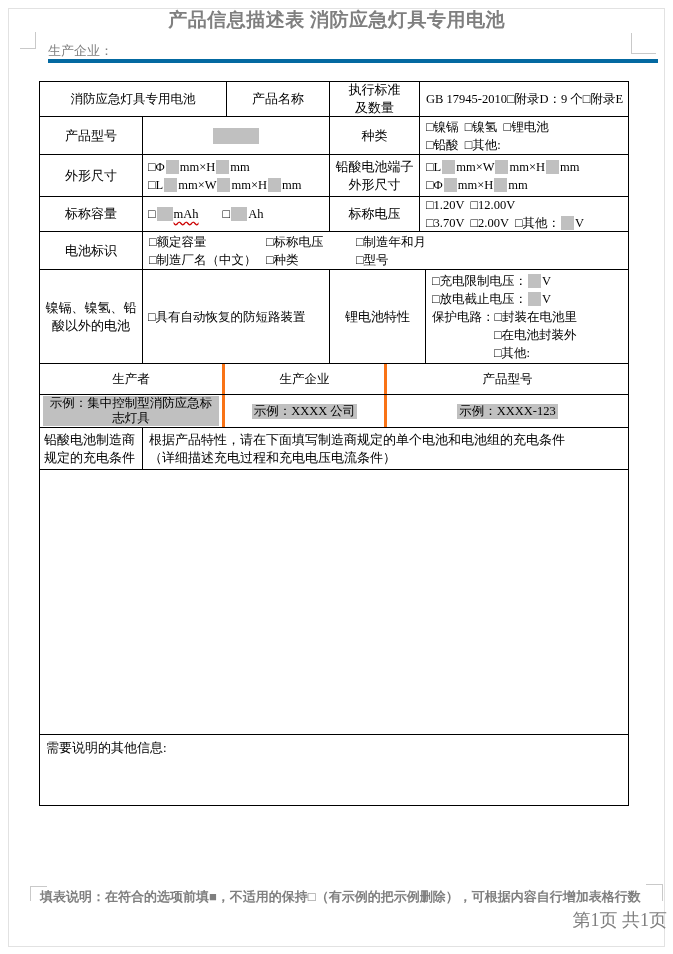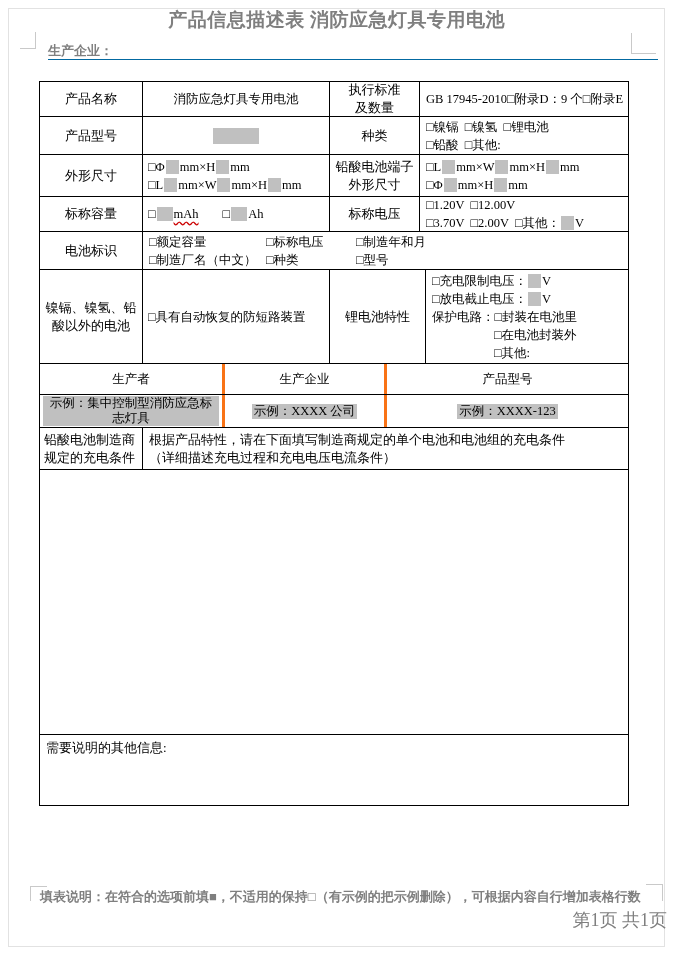--- a/index.html
+++ b/index.html
@@ -2,22 +2,22 @@
 <html><head>
 <meta charset="utf-8">
 <style>
   html,body{margin:0;padding:0}
   body{
     width:673px;height:954px;background:#ffffff;position:relative;overflow:hidden;
     font-family:"Liberation Serif","DejaVu Serif",serif;color:#000;
   }
   .frame{position:absolute;left:8px;top:8px;width:655px;height:937px;border:1px solid #e2e2e2;pointer-events:none}
   .title{position:absolute;top:7px;left:0;width:100%;text-align:center;font-size:19px;font-weight:bold;color:#7f7f7f;letter-spacing:.5px}
-  .company{position:absolute;top:42px;left:48px;width:610px;height:17px;border-bottom:1px solid #0369a1;
-           color:#7f7f7f;font-weight:bold;font-size:13px;line-height:17px}
+  .company{position:absolute;top:42px;left:48px;width:610px;height:17px;border-bottom:4px solid #0369a1;
+           color:#7f7f7f;font-weight:normal;font-size:13px;line-height:17px}
   .mark{position:absolute;border:0 solid #c9c9c9}
   #mark-tl{left:20px;top:32px;width:15px;height:16px;border-right-width:1px;border-bottom-width:1px}
   #mark-tr{left:631px;top:33px;width:24px;height:20px;border-left-width:1px;border-bottom-width:1px}
   #mark-bl{left:30px;top:886px;width:16px;height:14px;border-left-width:1px;border-top-width:1px}
   #mark-br{left:646px;top:884px;width:16px;height:16px;border-right-width:1px;border-top-width:1px}
 
   .tbl{position:absolute;left:39px;top:81px;width:590px;border:1px solid #000;box-sizing:border-box;background:#fff}
   .row{display:flex;border-bottom:1px solid #000;box-sizing:border-box}
   .row:last-child{border-bottom:none}
   .h35{height:35px}.h38{height:38px}.h42{height:42px}.h94{height:94px}.h64{height:64px}.h265{height:265px}.h70{height:70px}
@@ -68,22 +68,22 @@
 
 <div class="title">产品信息描述表  消防应急灯具专用电池</div>
 
 <div class="company">
   <span>生产企业：</span>
 </div>
 
 <div class="tbl">
 
   <div class="row h35">
+    <div class="cell c2 center">消防应急灯具专用电池</div>
     <div class="cell c1">产品名称</div>
-    <div class="cell c2 center">消防应急灯具专用电池</div>
     <div class="cell c3">
       <span>执行标准</span>
       <span>及数量</span>
     </div>
     <div class="cell c4">
       <div class="ln ln16" style="align-items:flex-start">
         <span>GB 17945-2010</span><span class="gap8"></span>
         <span style="display:inline-flex;flex-direction:row">
           <span>□附录D：9 个</span>
           <span>□附录E：6 个</span>

